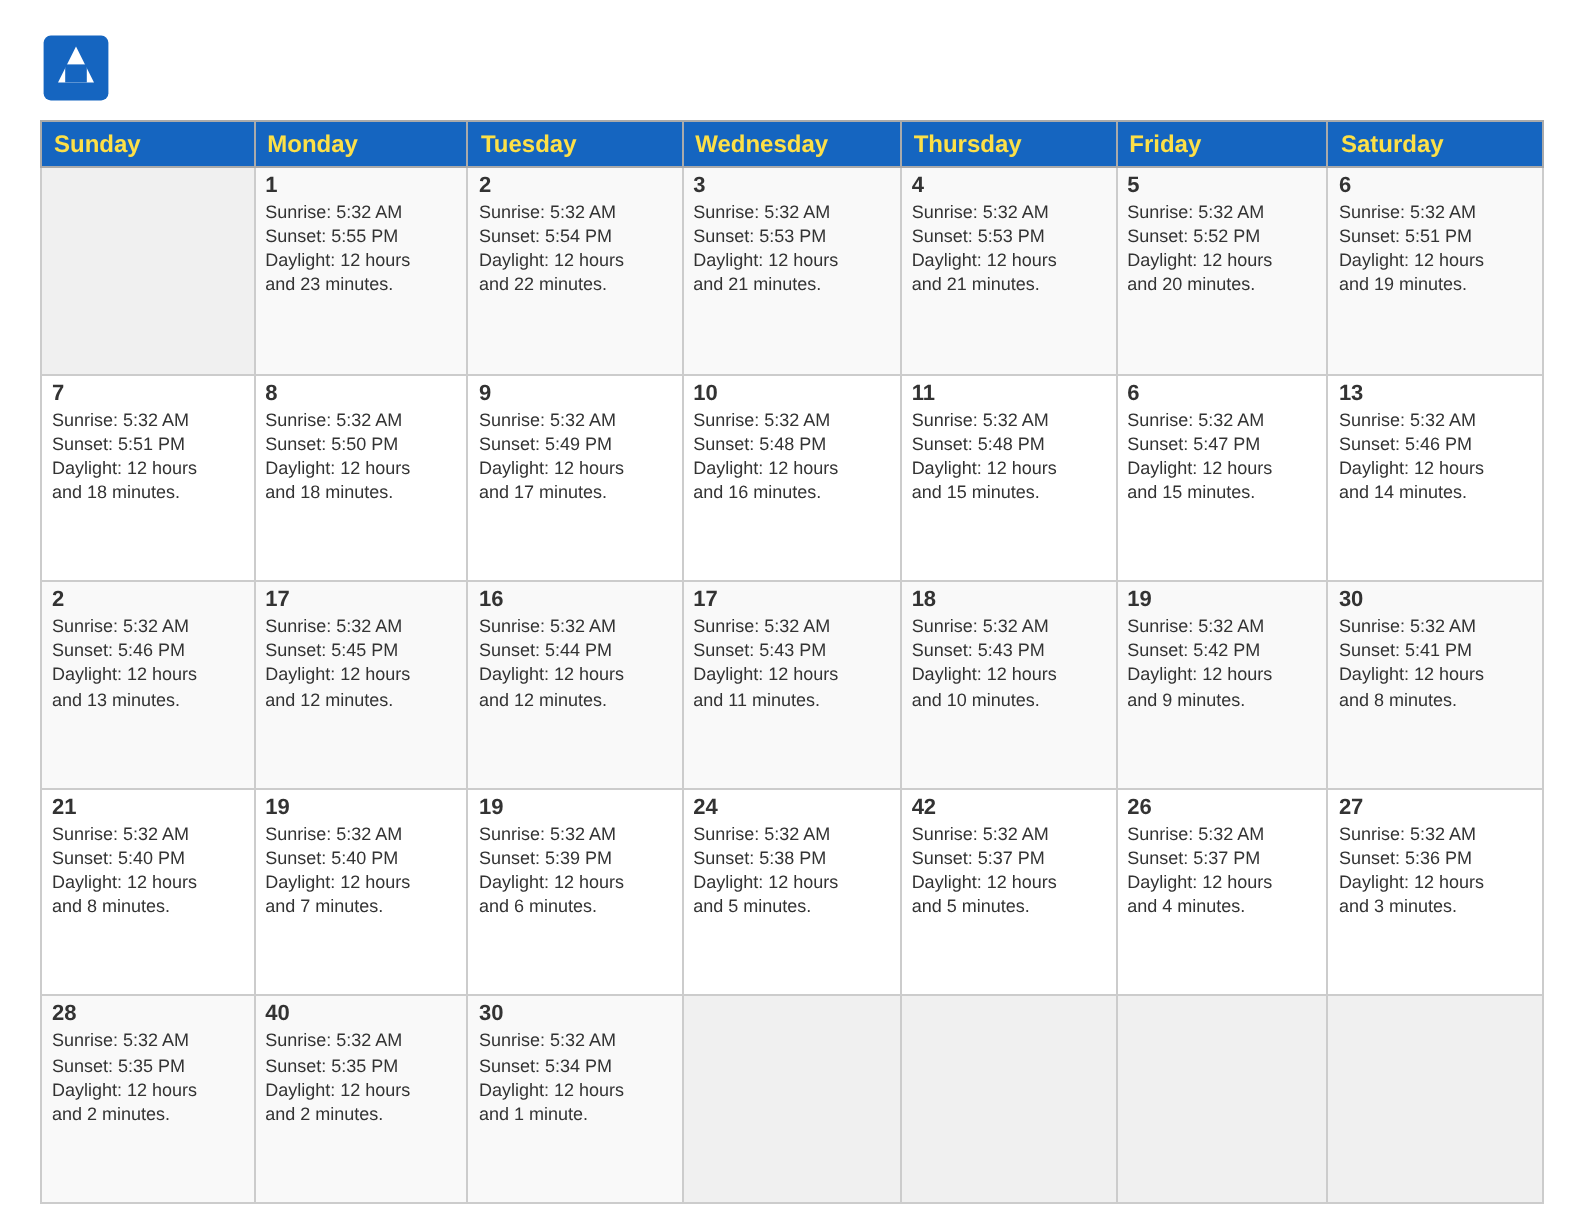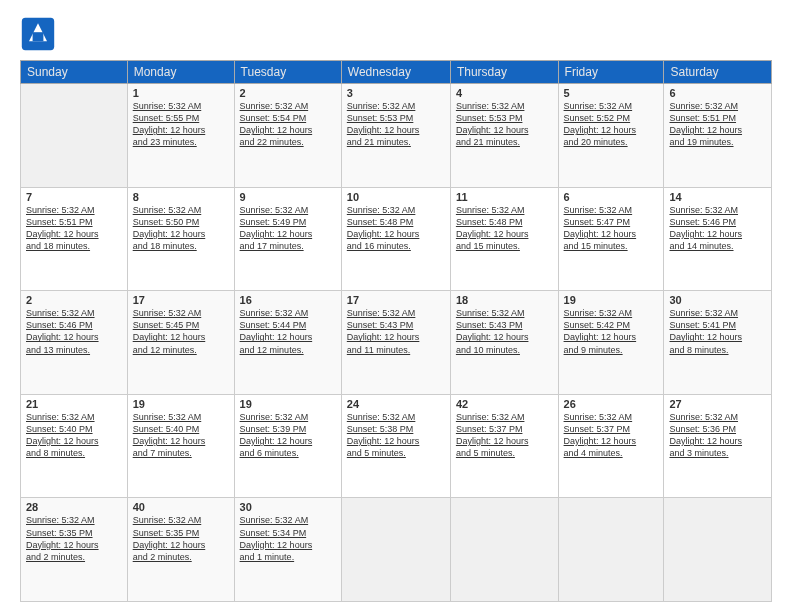--- a/index.html
+++ b/index.html
@@ -51,23 +51,23 @@
       font-size: 14px;
       color: #555;
     }
     .calendar-table {
       width: 100%;
       border-collapse: collapse;
       flex: 1;
     }
     .calendar-table thead tr th {
       background: #1565c0;
-      color: #e5e5e5;
+      color: #fde047;
       font-size: 12px;
-      font-weight: normal;
+      font-weight: bold;
       text-align: left;
       padding: 4px 6px;
       border: 1px solid #aaa;
       margin-left: 36px;
     }
     .calendar-table tbody tr td {
       vertical-align: top;
       border: 1px solid #ccc;
       padding: 3px 5px;
       width: 113px;
@@ -86,21 +86,20 @@
       font-size: 11px;
       font-weight: bold;
       color: #333;
       display: block;
       margin-bottom: 1px;
     }
     .day-info {
       font-size: 9px;
       color: #333;
       line-height: 1.35;
-      text-decoration: underline;
     }
   </style>
 </head>
 <body>
 
 <div class="page">
   <div class="header-row">
     <div class="logo">
       <svg class="logo-icon" viewBox="0 0 40 40">
         <rect x="2" y="2" width="36" height="36" rx="4" fill="#1565c0"></rect>
@@ -213,21 +212,21 @@
 and 15 minutes.</div>
           </td>
           <td>
             <span class="day-num">6</span>
             <div class="day-info" style="white-space: pre-line;">Sunrise: 5:32 AM
 Sunset: 5:47 PM
 Daylight: 12 hours
 and 15 minutes.</div>
           </td>
           <td>
-            <span class="day-num">14</span>
+            <span class="day-num">13</span>
             <div class="day-info" style="white-space: pre-line;">Sunrise: 5:32 AM
 Sunset: 5:46 PM
 Daylight: 12 hours
 and 14 minutes.</div>
           </td>
         </tr>
         <tr>
           <td>
             <span class="day-num">2</span>
             <div class="day-info" style="white-space: pre-line;">Sunrise: 5:32 AM

